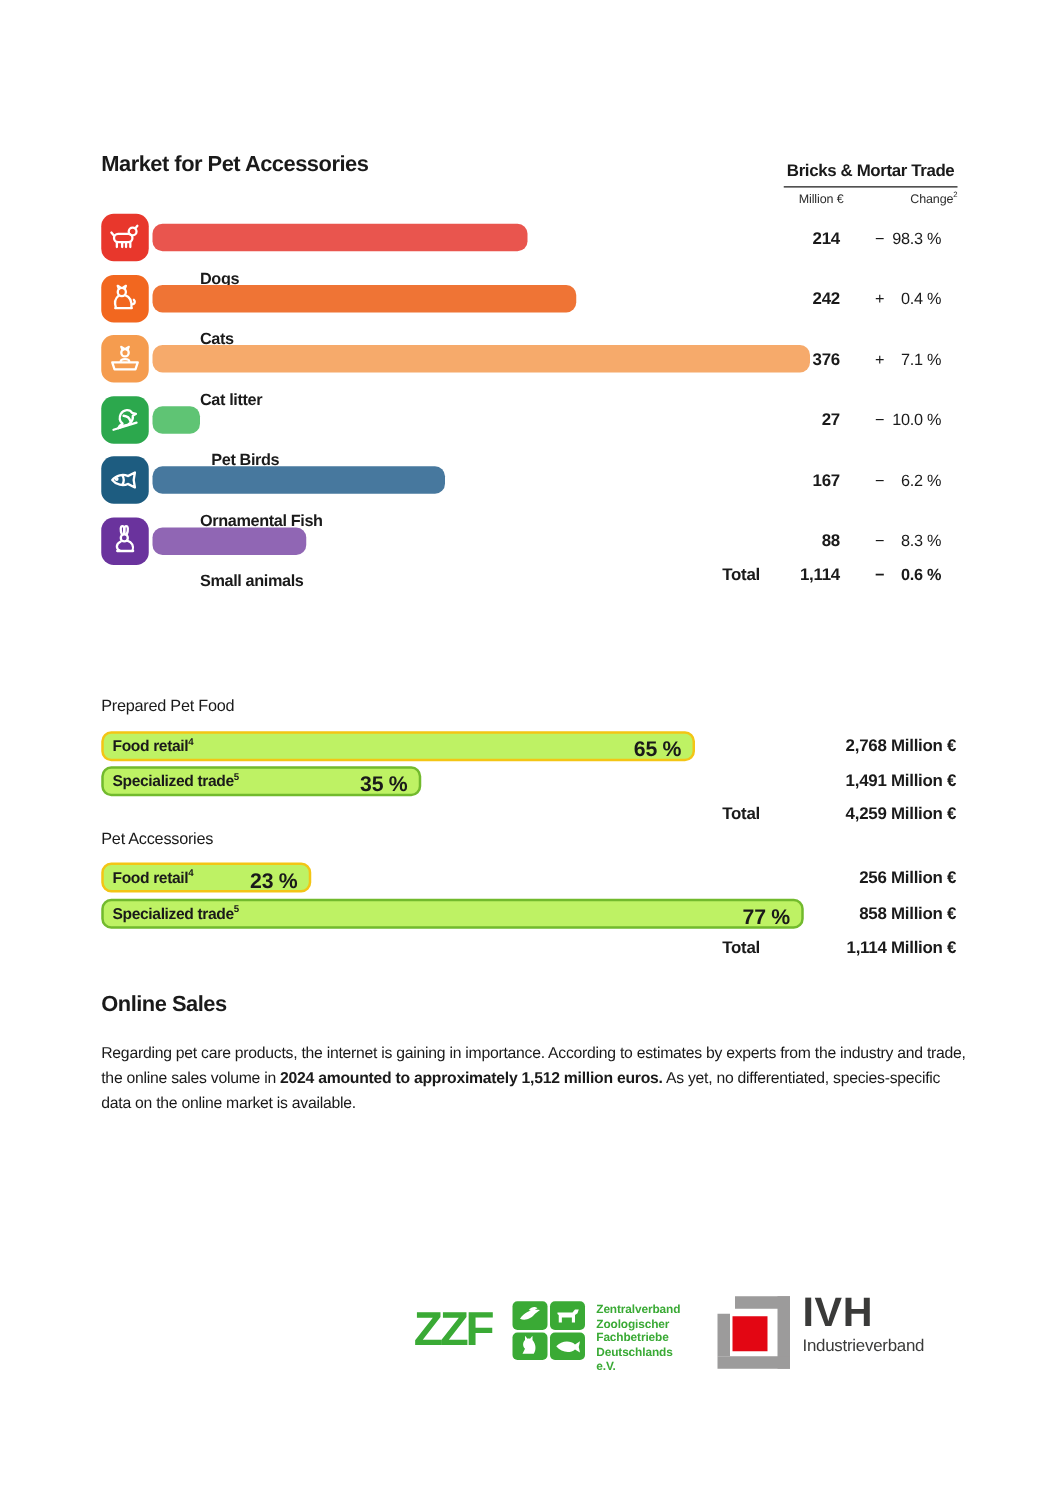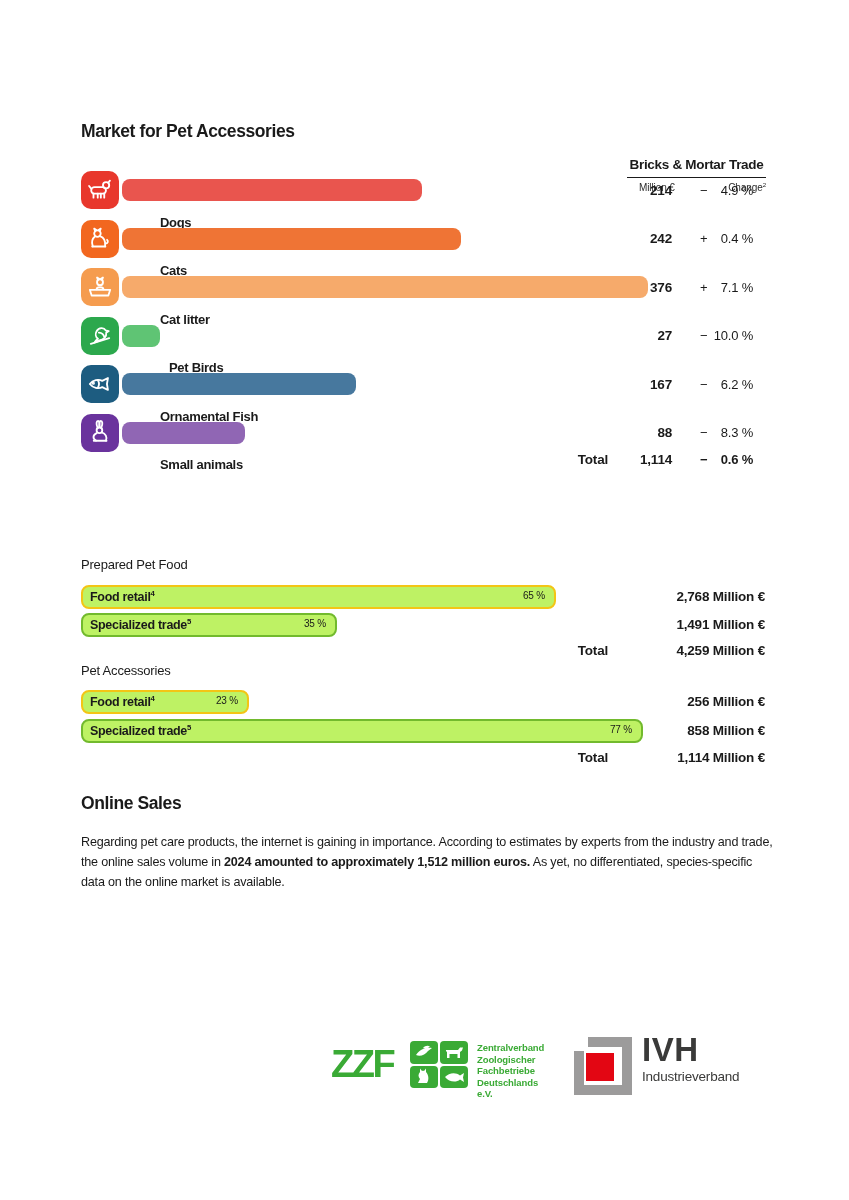--- a/index.html
+++ b/index.html
@@ -7,21 +7,21 @@
   .page {
     position:relative; width:849px; height:1200px; background:#ffffff;
     font-family:"Liberation Sans", sans-serif; color:#1a1a1a; overflow:hidden;
     letter-spacing:-0.2px;
   }
   .sec-title { position:absolute; font-size:17.5px; font-weight:bold; letter-spacing:-0.4px; }
 
   
   .bm-block { position:absolute; left:627px; top:129px; width:139px; }
   .bm-title { font-size:13.5px; font-weight:bold; text-align:center; padding-bottom:5px;
-              border-bottom:1.5px solid #1a1a1a; letter-spacing:-0.3px;margin-top:28px; }
+              border-bottom:1.5px solid #1a1a1a; letter-spacing:-0.3px; }
   .bm-cols { display:flex; justify-content:space-between; padding:4px 0 0 12px;
              font-size:10px; color:#2b2b2b; letter-spacing:-0.1px; }
   sup { font-size:62%; vertical-align:super; line-height:0; }
 
   
   .m-rows { position:absolute; left:81px; top:166px; width:684px; }
   .m-row { position:relative; height:48.5px; }
   .m-iconbox { position:absolute; left:0; top:5px; width:38px; height:38px; border-radius:10px; }
   .m-iconbox svg { position:absolute; left:2px; top:2px; }
   .m-bar { position:absolute; left:41px; top:13px; height:22px; border-radius:8px; }
@@ -34,21 +34,21 @@
   .m-total { position:absolute; left:81px; top:452px; width:684px; height:20px; font-weight:bold; }
   .m-total .mt-label { position:absolute; left:450px; width:77px; text-align:right; font-size:13.5px; }
   .m-total .m-value, .m-total .m-sign, .m-total .m-chg { top:0; font-weight:bold; }
 
   
   .grp-name { position:absolute; left:81px; font-size:13px; letter-spacing:-0.2px; }
   .c-row { position:absolute; left:81px; width:684px; height:24px; }
   .c-bar { position:relative; height:24px; border:2.5px solid; border-radius:8px; background:#bef264; }
   .c-lab { position:absolute; left:7px; top:2.5px; font-size:12.5px; font-weight:bold;
            letter-spacing:-0.3px; white-space:nowrap; }
-  .c-pct { position:absolute; right:9px; top:2.5px; font-size:10px; font-weight:normal; }
+  .c-pct { position:absolute; right:9px; top:2.5px; font-size:17px; font-weight:bold; }
   .c-amount { position:absolute; right:0; top:4px; font-size:13.5px; font-weight:bold; text-align:right; }
   .c-total { position:absolute; left:81px; width:684px; height:20px; font-weight:bold; }
   .c-total .ct-label { position:absolute; left:450px; width:77px; text-align:right; font-size:13.5px; }
   .c-total .ct-amount { position:absolute; right:0; top:0; font-size:13.5px; text-align:right; }
 
   
   .online-p { position:absolute; left:81px; top:832px; width:694px; font-size:12.6px;
               line-height:20px; letter-spacing:-0.2px; }
 
   
@@ -93,21 +93,21 @@
           <circle cx="16.3" cy="8.6" r="2.2"></circle>
             <path d="M17.8 6.9 L19 5.4"></path>
           <rect x="5.8" y="10" width="10.4" height="4.6" rx="2.3"></rect>
           <path d="M7.4 14.6 V17.4 M10.4 14.6 V17.4 M12.6 14.6 V17.4 M15 14.6 V17.4 M5.8 11 L4.3 9.2"></path>
         </svg>
       </div>
       <div class="m-bar" style="width: 300px; background: rgb(233, 85, 78);"></div>
       <span class="m-label">Dogs</span>
       <span class="m-value">214</span>
       <span class="m-sign">−</span>
-      <span class="m-chg">4.9 %</span>
+      <span class="m-chg">98.3 %</span>
     </div>
 
     <div class="m-row">
       <div class="m-iconbox" style="background: rgb(242, 103, 31);">
         <svg width="34" height="34" viewBox="0 0 24 24" fill="none" stroke="#ffffff" stroke-width="1.3" stroke-linecap="round" stroke-linejoin="round">
           <circle cx="10.2" cy="8.2" r="2.3"></circle>
           <path d="M8.6 6.5 L7.9 4.7 L9.4 5.6 M11.8 6.5 L12.5 4.7 L11 5.6"></path>
           <path d="M12 10 C15 11 16 13.6 15.6 17.2 M8.4 10.2 C6.4 11.8 6 14.6 6.9 17.2"></path>
           <path d="M6.5 17.3 H15.8 M15.8 15.2 C17.6 15.2 18 13.6 17 12.6"></path>
         </svg>

